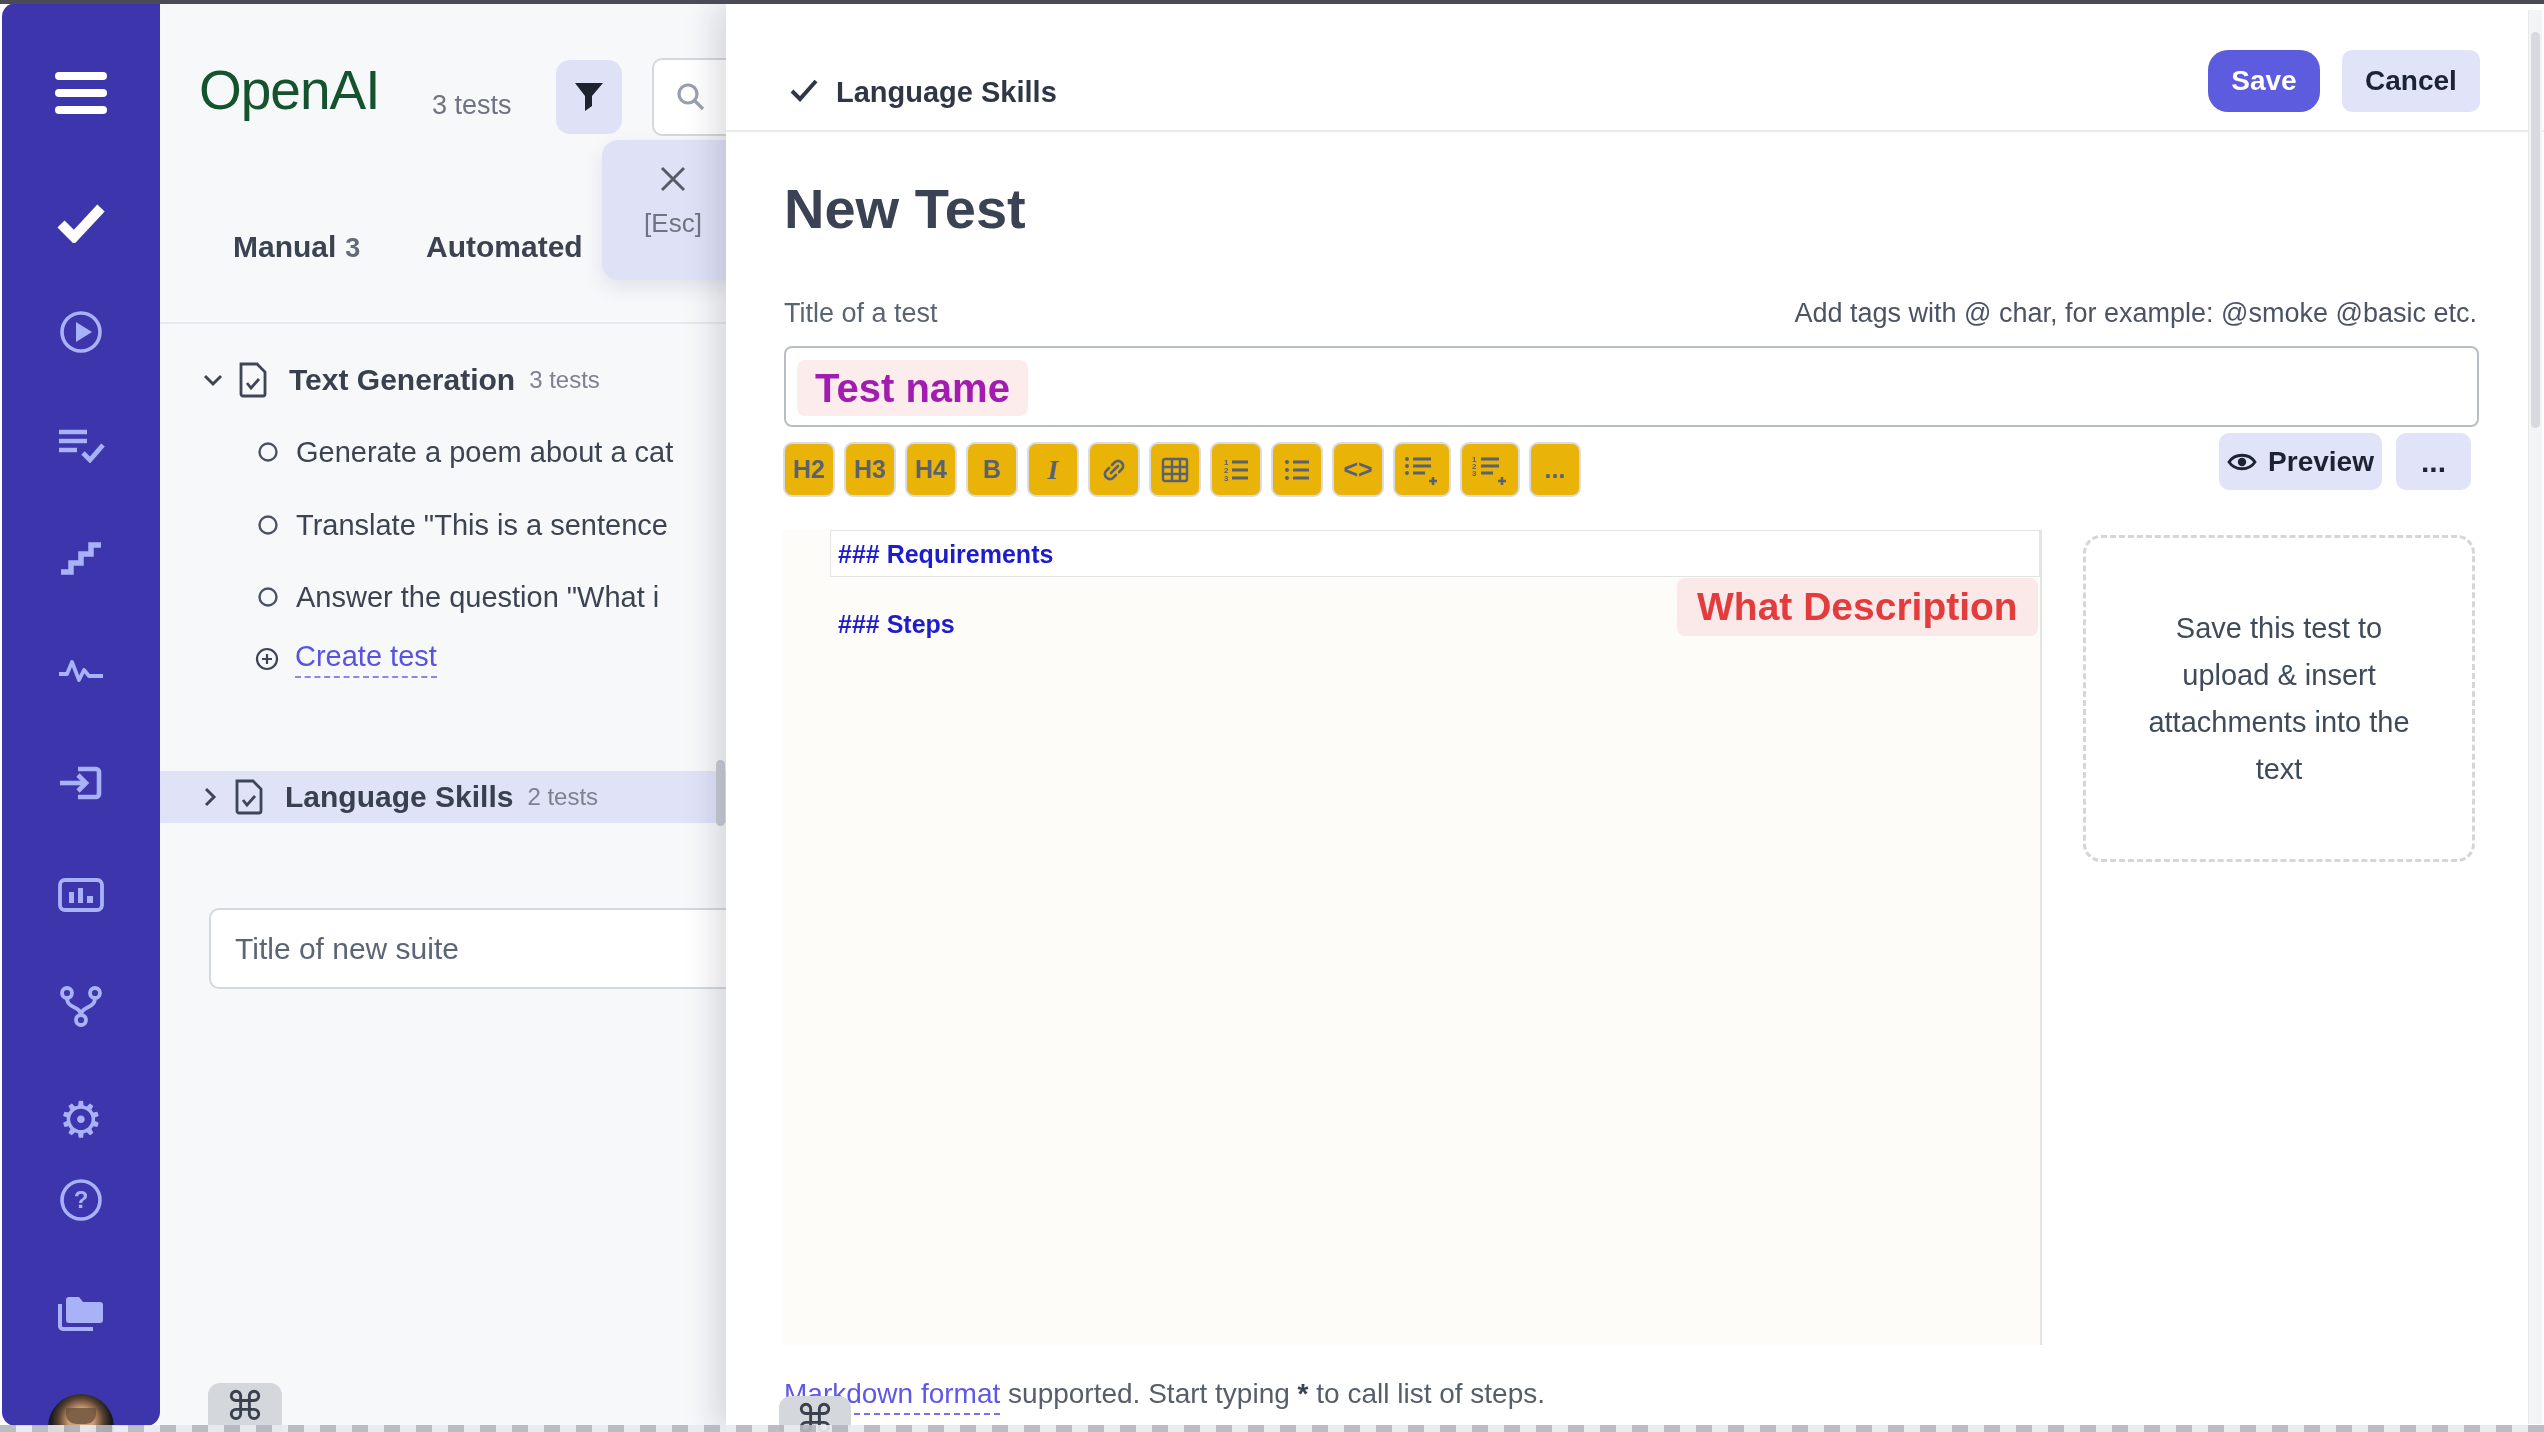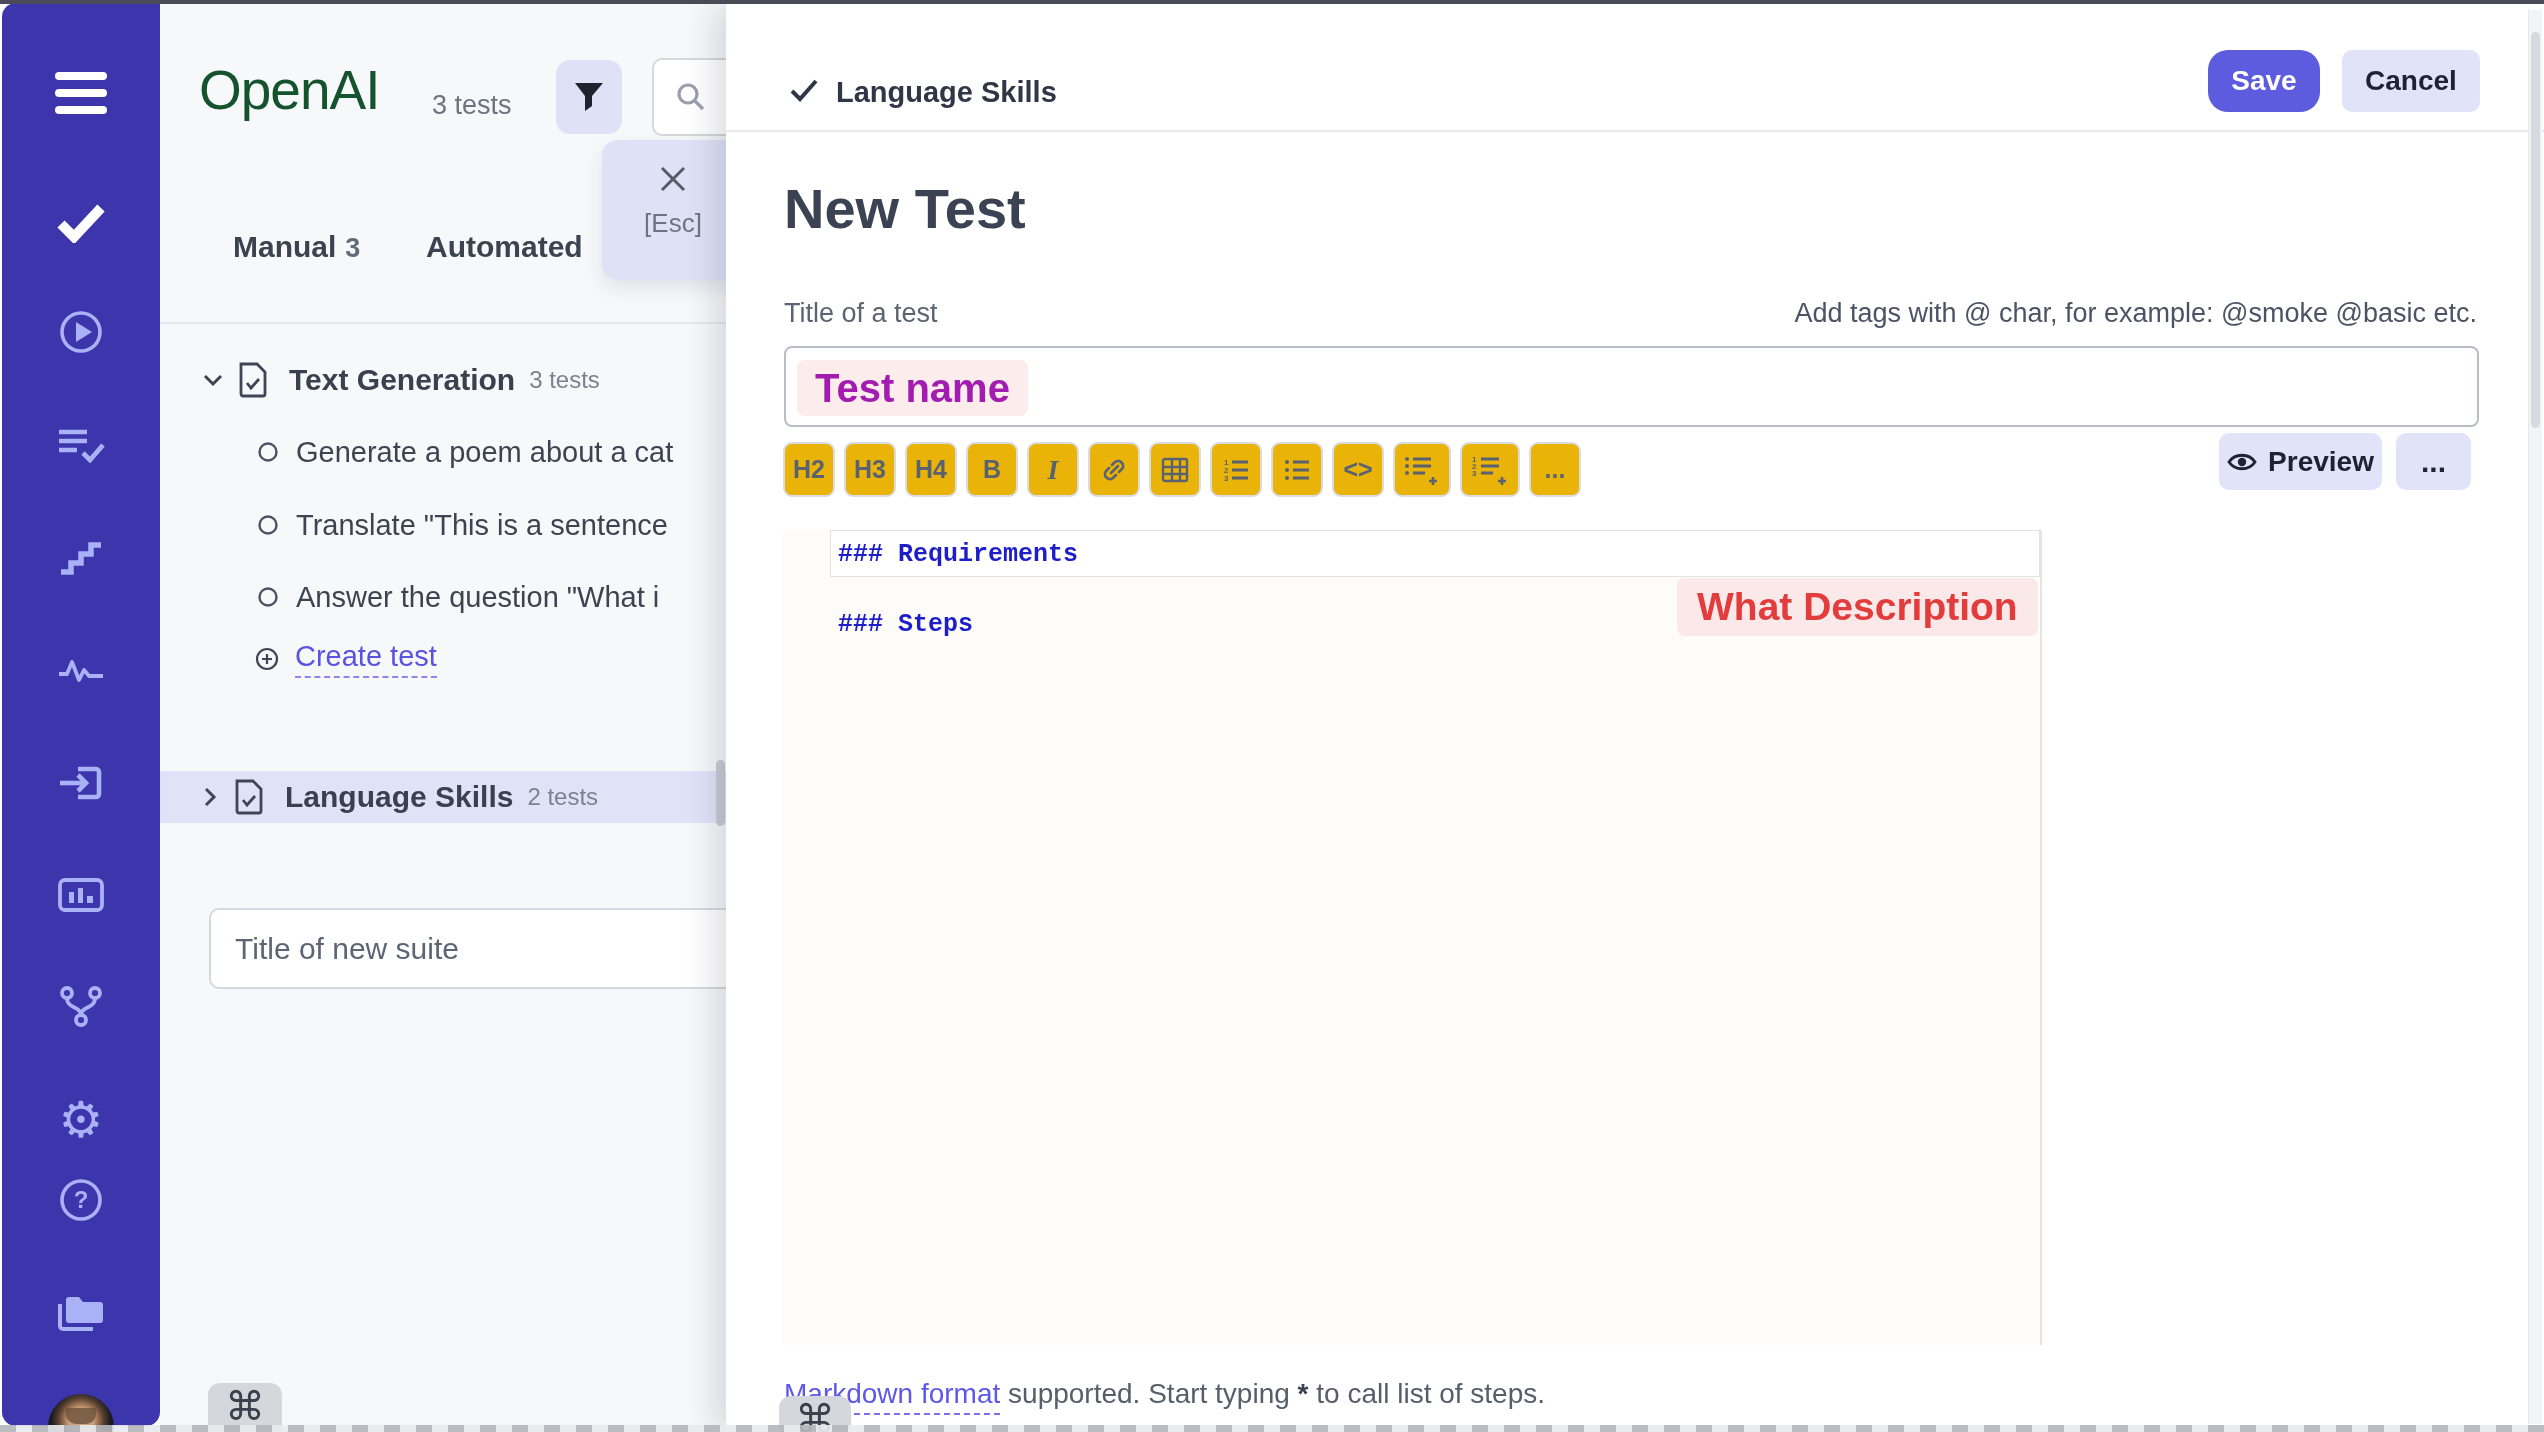--- a/index.html
+++ b/index.html
@@ -75,21 +75,21 @@
     font-family:inherit;padding:8px 8px}
   .tb-btn.italic{font-family:"Liberation Serif",serif;font-style:italic;font-size:28px}
   .btn-preview{left:1493px;top:429px;width:163px;height:57px;background:#e1e4f8;border:none;border-radius:10px;
     display:flex;align-items:center;justify-content:center;gap:11px;color:#1d2332;font-size:28px;
     font-weight:600;font-family:inherit}
   .btn-more{left:1670px;top:429px;width:75px;height:57px;background:#e1e4f8;border:none;border-radius:10px;
     color:#1d2332;font-size:30px;font-weight:700;line-height:0}
 
   .editor{left:56px;top:526px;width:1260px;height:815px;background:#fdfcf9;border-right:2px solid #e3e4e7}
   .cursor-line{position:absolute;left:48px;right:0;top:0;height:47px;background:#fff;border:1px solid #e3e3e3}
-  .code-line{position:absolute;left:56px;font-family:Liberation Mono, monospace;font-size:25px;
+  .code-line{position:absolute;left:56px;font-family:Liberation Sans, sans-serif;font-size:25px;
     font-weight:700;color:#1d1dc9;white-space:pre}
   .desc-anno{left:951px;top:574px;height:58px;padding:0 20px;background:#fbe8e8;border-radius:8px;
     display:flex;align-items:center;font-size:39px;font-weight:700;color:#e23c3c;z-index:12}
 
   .dropzone{left:1357px;top:531px;width:392px;height:327px;border:3px dashed #d6d6d6;border-radius:18px;
     display:flex;align-items:center;justify-content:center}
   .dropzone-text{width:282px;text-align:center;font-size:29px;line-height:47px;color:#3f4a5a}
 
   .md-hint{left:58px;top:1374px;font-size:28px;color:#565e6a;white-space:nowrap}
   .md-link{color:#5f57e8;border-bottom:2px dashed #7a6ff0;padding-bottom:4px}
@@ -420,20 +420,23 @@
   </button>
   <button class="abs btn-more">...</button>
 
   <div class="abs editor">
     <div class="cursor-line"></div>
     <div class="code-line" style="top:10px">### Requirements</div>
     <div class="code-line" style="top:80px">### Steps</div>
   </div>
   <div class="abs desc-anno">What Description</div>
 
+  <div class="abs dropzone">
+    <div class="dropzone-text">Save this test to upload &amp; insert attachments into the text</div>
+  </div>
 
   <div class="abs md-hint">
     <span class="md-link">Markdown format</span><span> supported. Start typing </span><span class="md-star">*</span><span> to call list of steps.</span>
   </div>
 
   <div class="abs cmd-chip" style="left:53px;top:1392px;width:72px;height:40px">
     <span>⌘</span>
   </div>
 
   <div class="abs m-scroll-track"></div>

